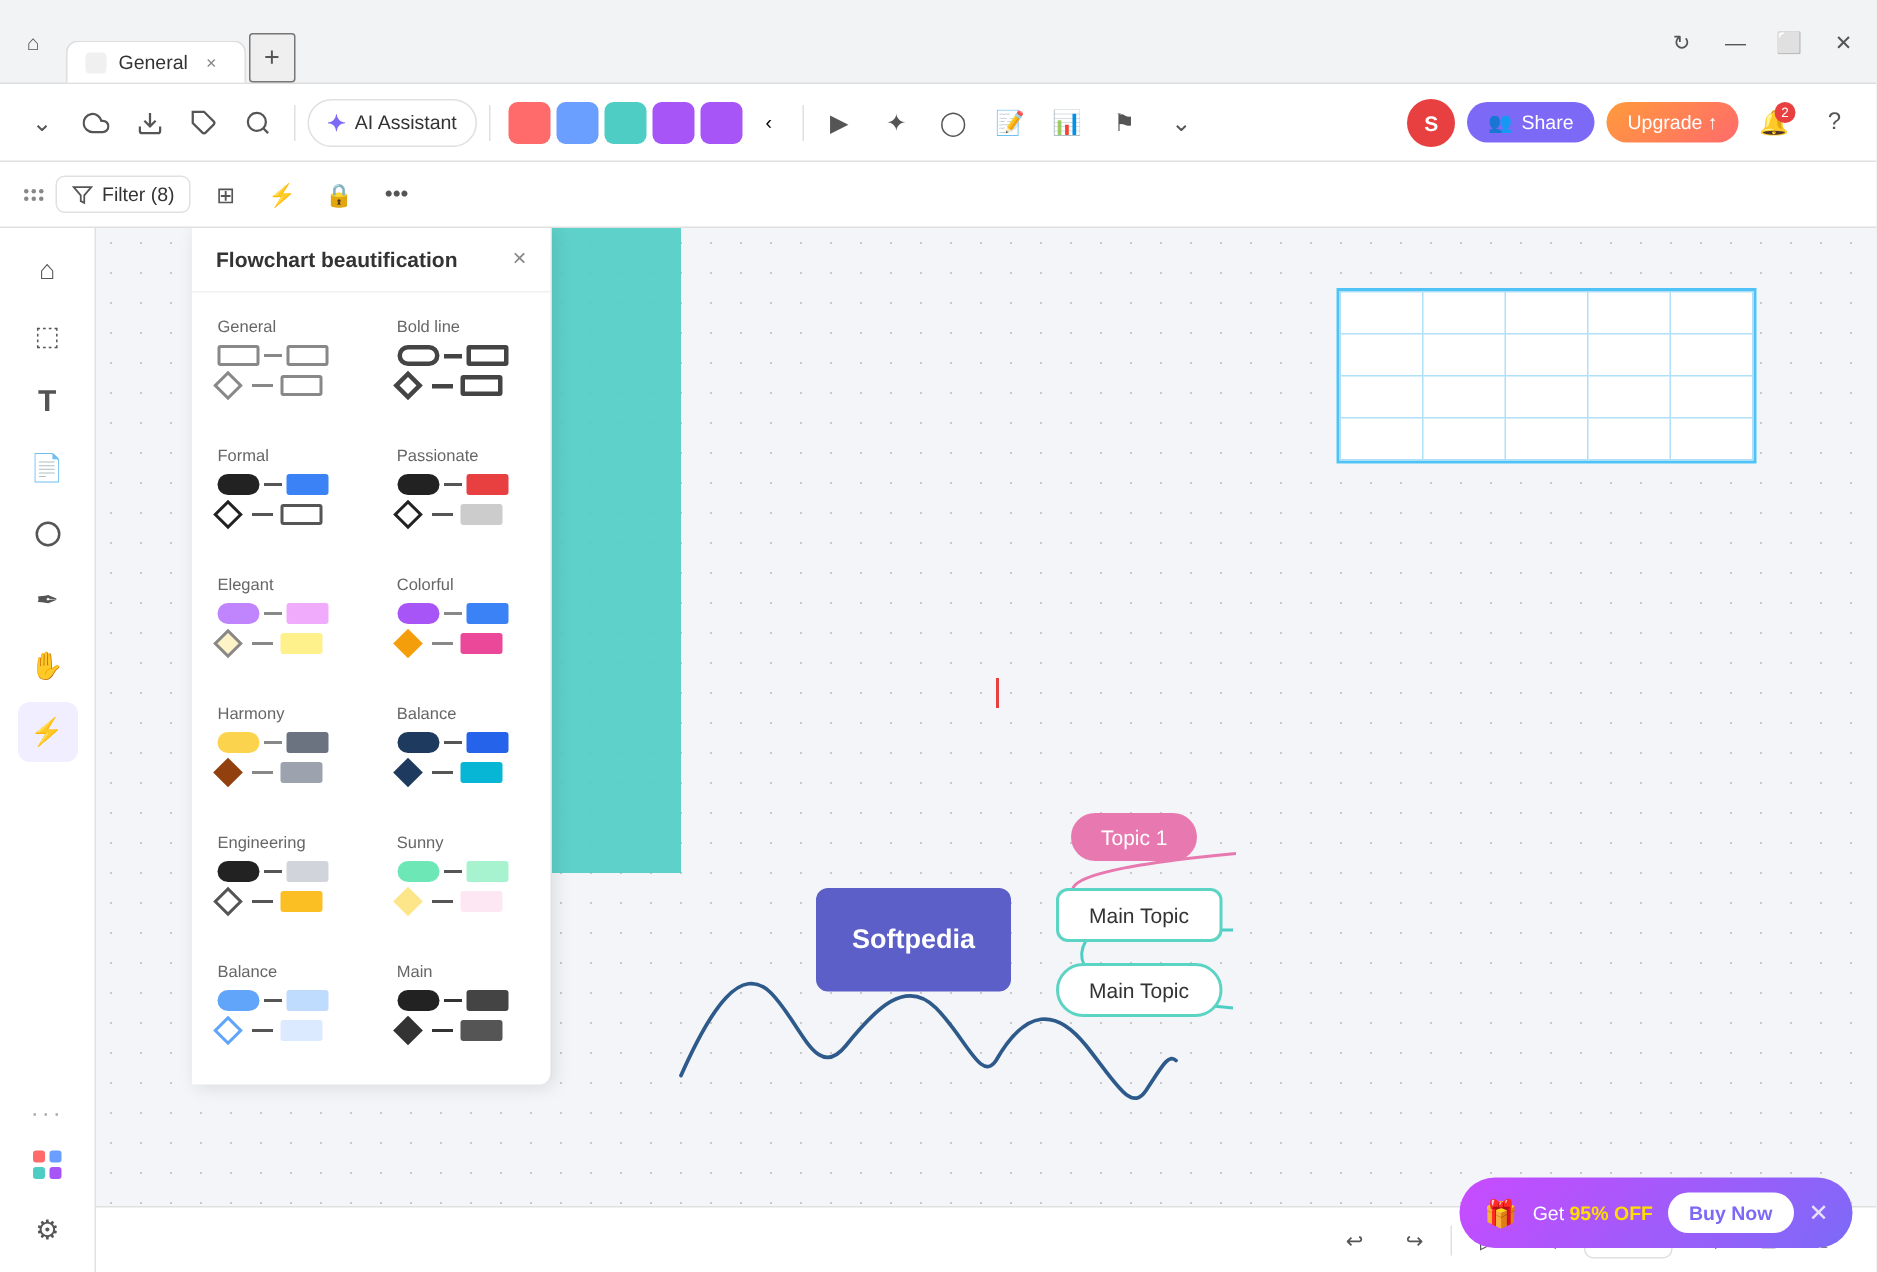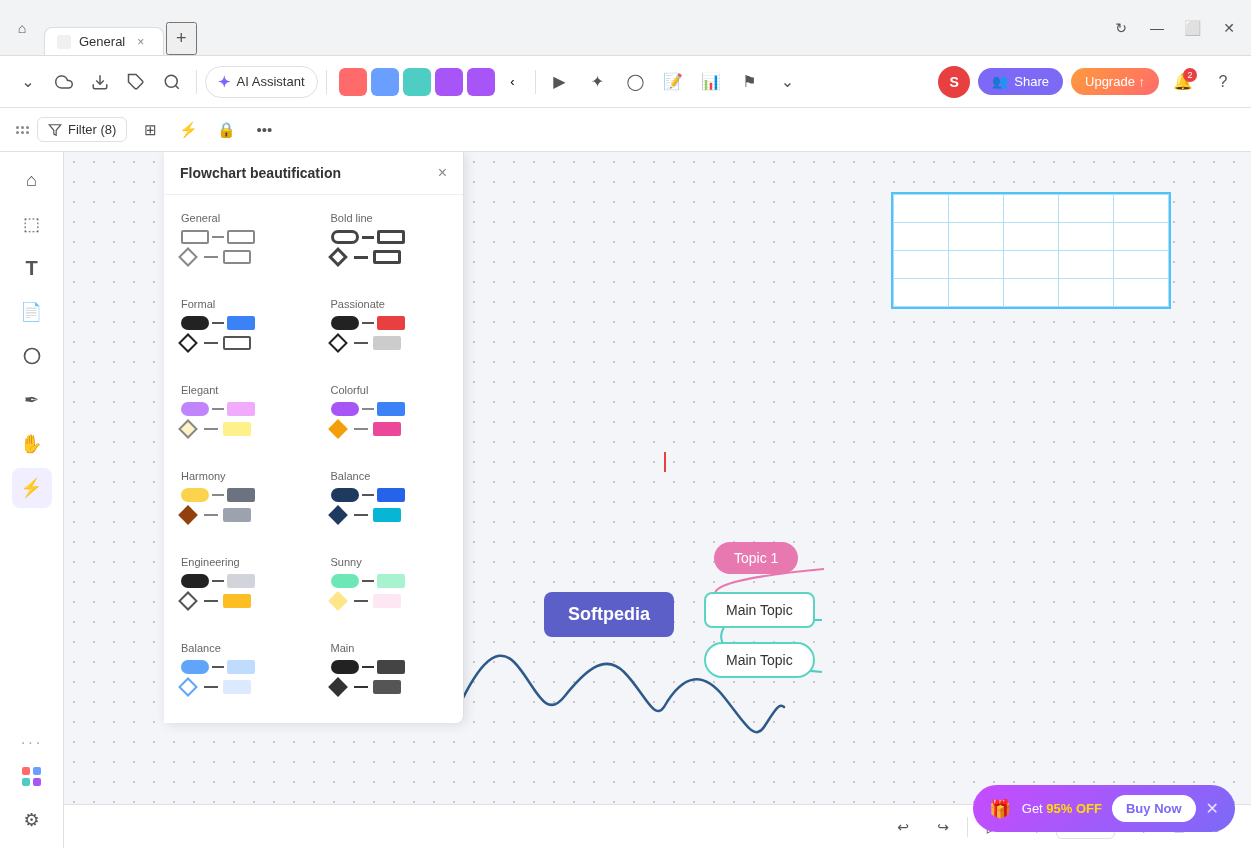--- a/index.html
+++ b/index.html
@@ -40,32 +40,32 @@
     .left-sidebar { width: 64px; background: white; border-right: 1px solid #e0e0e0; display: flex; flex-direction: column; align-items: center; padding: 8px 0; gap: 4px; }
     .sidebar-icon { width: 40px; height: 40px; border-radius: 8px; display: flex; align-items: center; justify-content: center; cursor: pointer; color: #555; font-size: 18px; }
     .sidebar-icon.active { background: #f0eeff; color: #7c6af7; }
     .sidebar-dots { color: #aaa; font-size: 16px; letter-spacing: 2px; }
 
     
     .canvas-area { flex: 1; background: #f4f5f8; position: relative; overflow: hidden; }
     .canvas-bg { width: 100%; height: 100%; background-image: radial-gradient(circle, #c8c8c8 1px, transparent 1px); background-size: 20px 20px; position: relative; }
 
     
-    .beauty-panel { position: absolute; left: 64px; top: 0; width: 300px; background: white; border-right: 1px solid #e0e0e0; border-radius: 0 0 8px 0; box-shadow: 2px 2px 12px rgba(0,0,0,0.1); z-index: 10; padding: 0 0 12px 0; margin-left: 36px; }
+    .beauty-panel { position: absolute; left: 64px; top: 0; width: 240px; background: white; border-right: 1px solid #e0e0e0; border-radius: 0 0 8px 0; box-shadow: 2px 2px 12px rgba(0,0,0,0.1); z-index: 10; padding: 0 0 12px 0; }
     .beauty-header { display: flex; align-items: center; justify-content: space-between; padding: 12px 16px; border-bottom: 1px solid #f0f0f0; }
     .beauty-title { font-size: 14px; font-weight: 600; color: #333; }
     .beauty-close { cursor: pointer; color: #888; font-size: 16px; }
     .beauty-grid { display: grid; grid-template-columns: 1fr 1fr; gap: 16px; padding: 8px; }
     .beauty-item { padding: 8px; border-radius: 8px; cursor: pointer; border: 1px solid transparent; }
     .beauty-item-label { font-size: 11px; color: #666; margin-bottom: 6px; }
     .beauty-preview { display: flex; flex-direction: column; gap: 4px; align-items: flex-start; }
     .flowchart-row { display: flex; align-items: center; gap: 3px; }
 
     
-    .softpedia-node { position: absolute; left: 480px; top: 440px; background: #5b5fc7; color: white; padding: 12px 24px; border-radius: 8px; font-size: 18px; font-weight: 600; cursor: pointer; white-space: nowrap; }
+    .softpedia-node { position: absolute; left: 480px; top: 440px; background: #5b5fc7; color: white; padding: 24px 24px; border-radius: 8px; font-size: 18px; font-weight: 600; cursor: pointer; white-space: nowrap; }
     .topic1-node { position: absolute; left: 650px; top: 390px; background: #e879b0; color: white; padding: 8px 20px; border-radius: 20px; font-size: 14px; cursor: pointer; white-space: nowrap; }
     .maintopic1-node { position: absolute; left: 640px; top: 440px; background: white; color: #333; padding: 8px 20px; border-radius: 8px; border: 2px solid #5cd4c4; font-size: 14px; cursor: pointer; white-space: nowrap; }
     .maintopic2-node { position: absolute; left: 640px; top: 490px; background: white; color: #333; padding: 8px 20px; border-radius: 20px; border: 2px solid #5cd4c4; font-size: 14px; cursor: pointer; white-space: nowrap; }
 
     
     .canvas-svg { position: absolute; top: 0; left: 0; width: 100%; height: 100%; pointer-events: none; }
 
     
     .table-widget { position: absolute; right: 80px; top: 40px; border: 2px solid #4fc3f7; background: white; }
     .table-widget table { border-collapse: collapse; }

